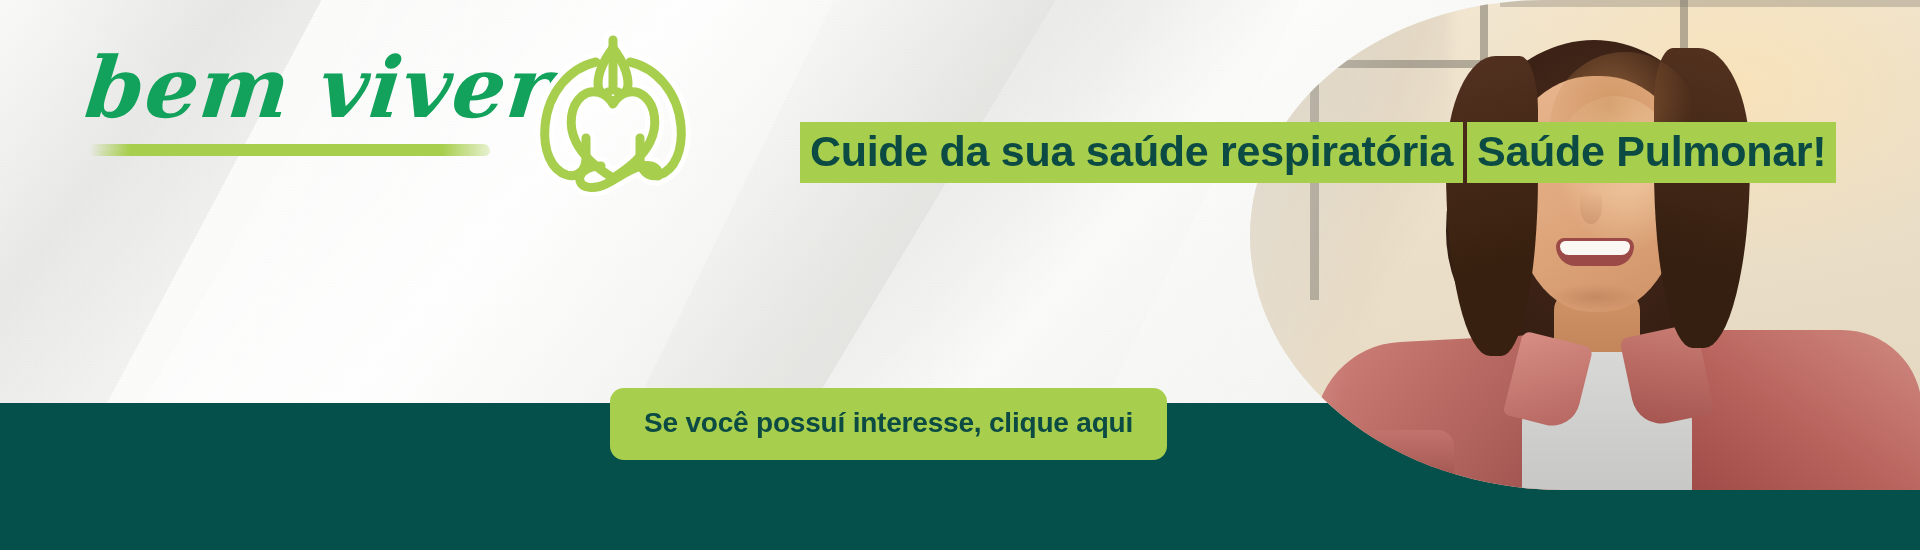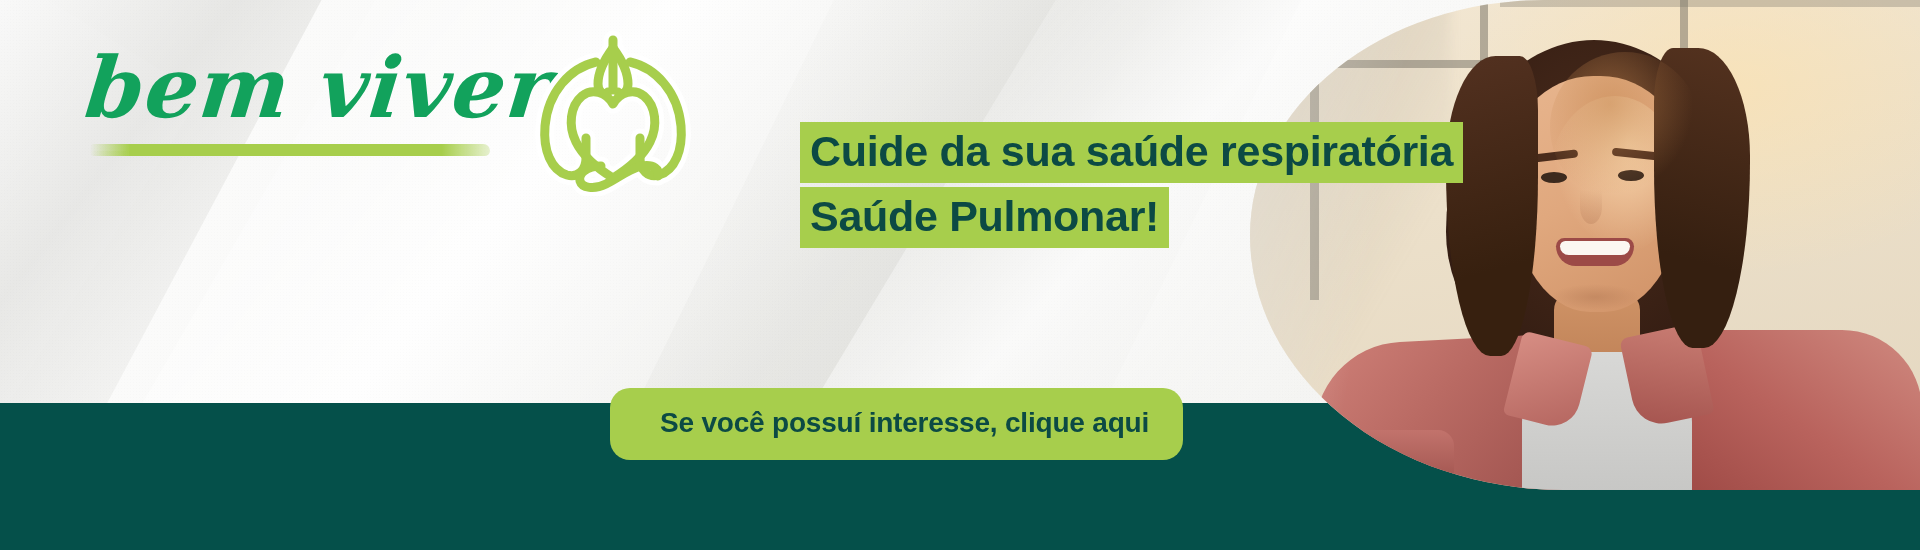--- a/index.html
+++ b/index.html
@@ -219,37 +219,37 @@
 
   
   .lung-icon {
     position:absolute; left:518px; top:18px; width:190px; height:178px;
   }
   .lung-icon svg { width:100%; height:100%; display:block; }
 
   
   .headline {
     position:absolute; left:800px; top:122px;
-    display:flex; flex-direction:column; align-items:flex-start; gap:4px;
+    display:flex; flex-direction:row; align-items:flex-start; gap:4px;
   }
   .hl-line {
     background:#a7ce4c;
     color:#0c4a44;
     font-size:43px; line-height:52px; font-weight:700;
     padding:3px 10px 6px 10px;
     letter-spacing:-.3px;
     white-space:nowrap;
   }
 
   
   .cta {
     position:absolute; left:610px; top:388px;
     background:#a7ce4c;
-    border-radius:20px;
-    padding:17px 34px 20px 50px;
+    border-radius:14px;
+    padding:17px 34px 20px 34px;
     color:#0c4a44;
     cursor:pointer;
   }
   .cta-line {
     font-size:28px; line-height:35px; font-weight:700;
     letter-spacing:-.2px; white-space:nowrap;
   }
 </style>
 </head>
 <body>

